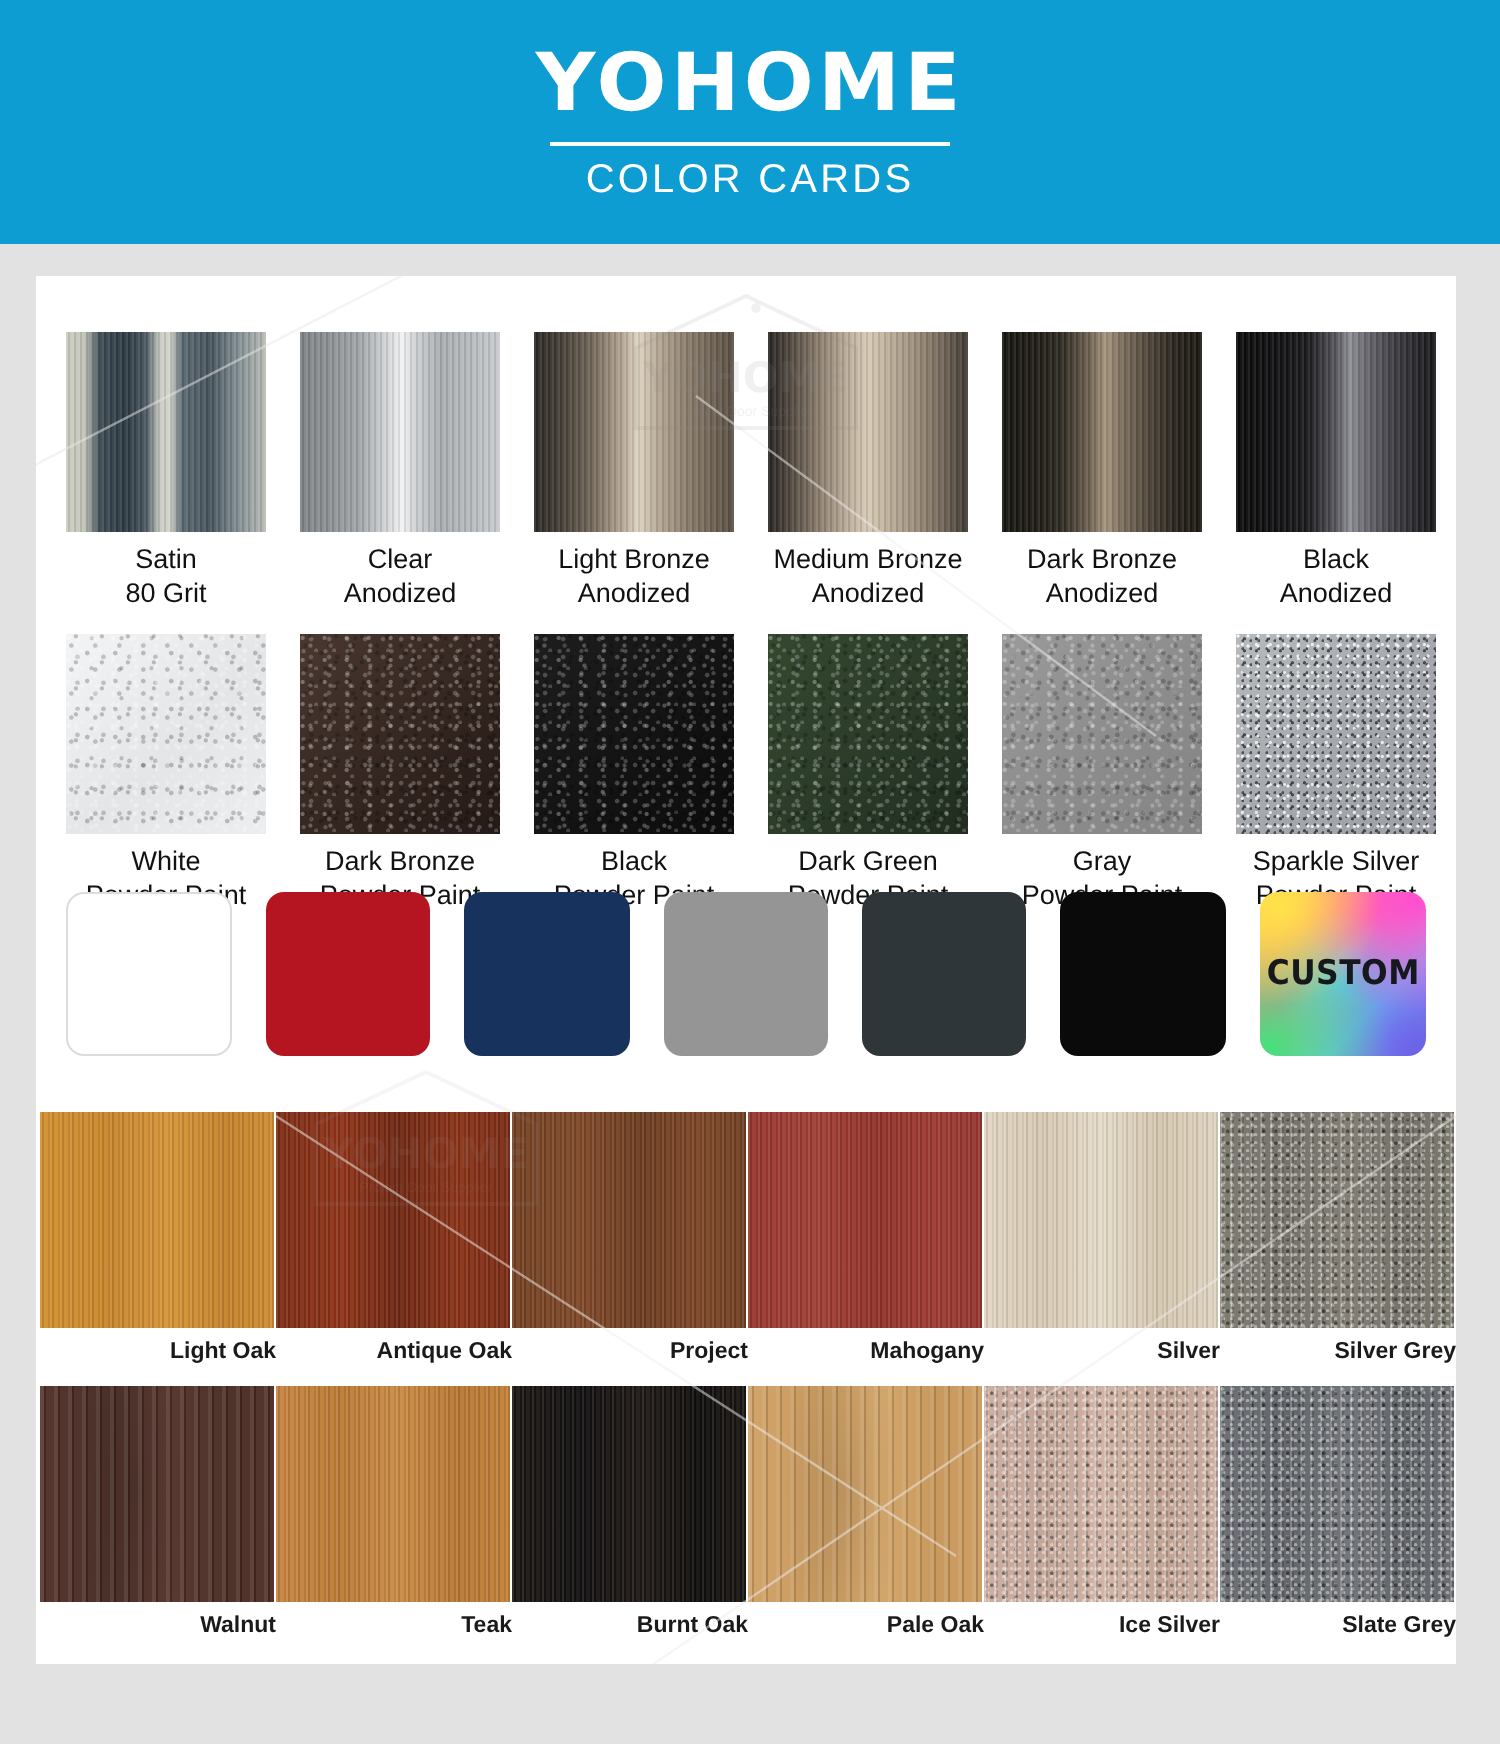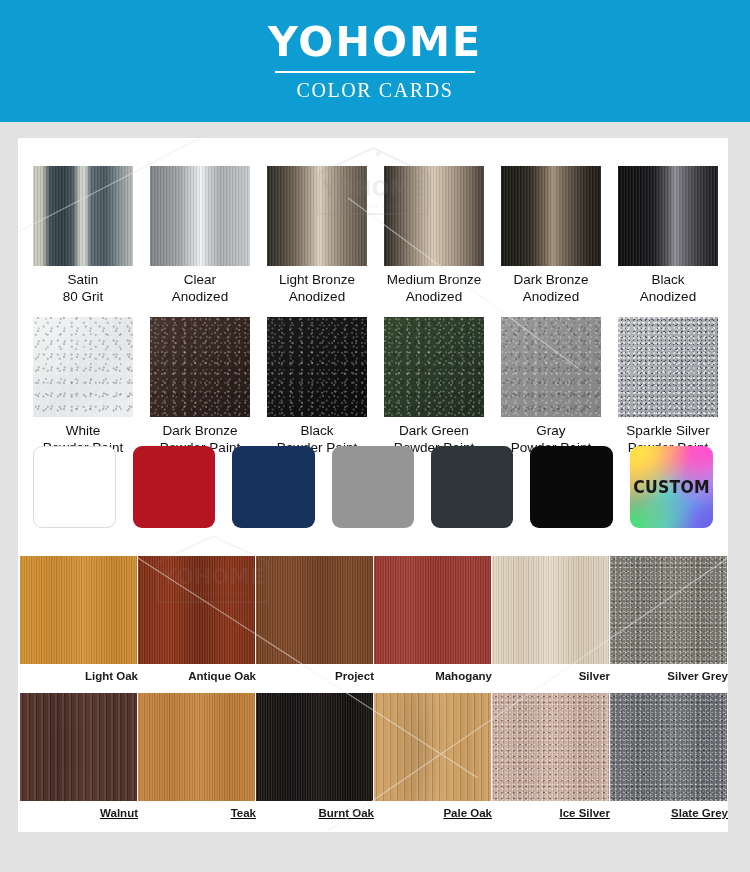--- a/index.html
+++ b/index.html
@@ -33,21 +33,21 @@
     line-height: 1;
     transform: scaleX(1.03);
   }
   .brand-rule {
     width: 200px;
     height: 2px;
     background: #ffffff;
     margin: 9px 0 6px 0;
   }
   .subtitle {
-    font-family: Liberation Serif, serif;
+    font-family: Liberation Sans, sans-serif;
     font-size: 20px;
     letter-spacing: 1.6px;
     color: #ffffff;
     line-height: 1.1;
   }
 
   
   .panel {
     position: absolute;
     left: 18px;
@@ -198,21 +198,21 @@
     position: absolute;
     left: 0;
     top: 418px;
     width: 710px;
   }
   .wood-row {
     display: flex;
     padding-left: 2px;
     gap: 0;
   }
-  .wood-row.w2 { margin-top: 6px; text-decoration: underline; }
+  .wood-row.w2 { margin-top: 6px; }
   .wood-cell {
     width: 118px;
     display: flex;
     flex-direction: column;
   }
   .wood-sw {
     width: 117px;
     height: 108px;
     position: relative;
     overflow: hidden;

